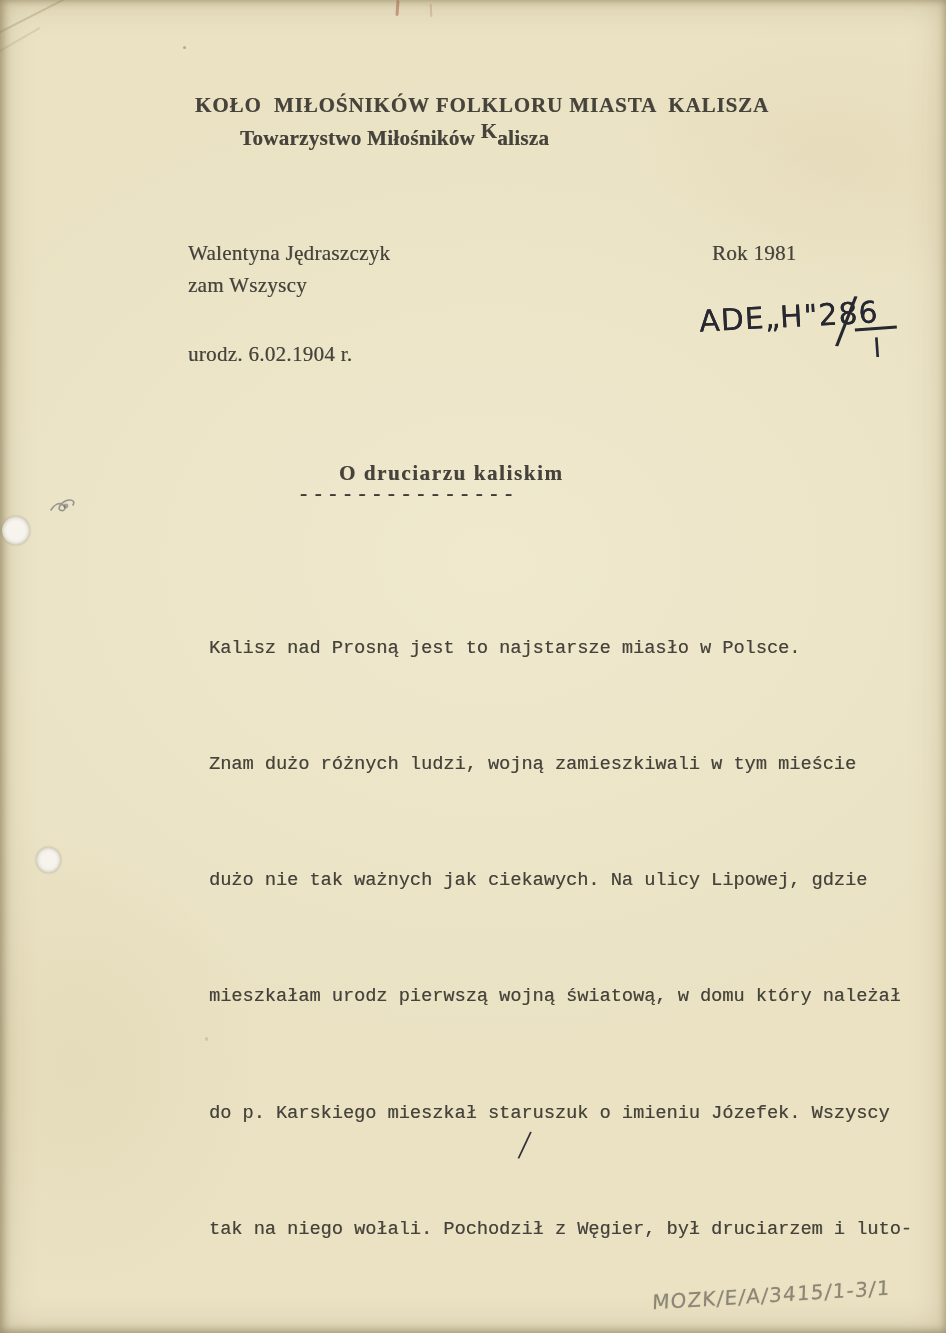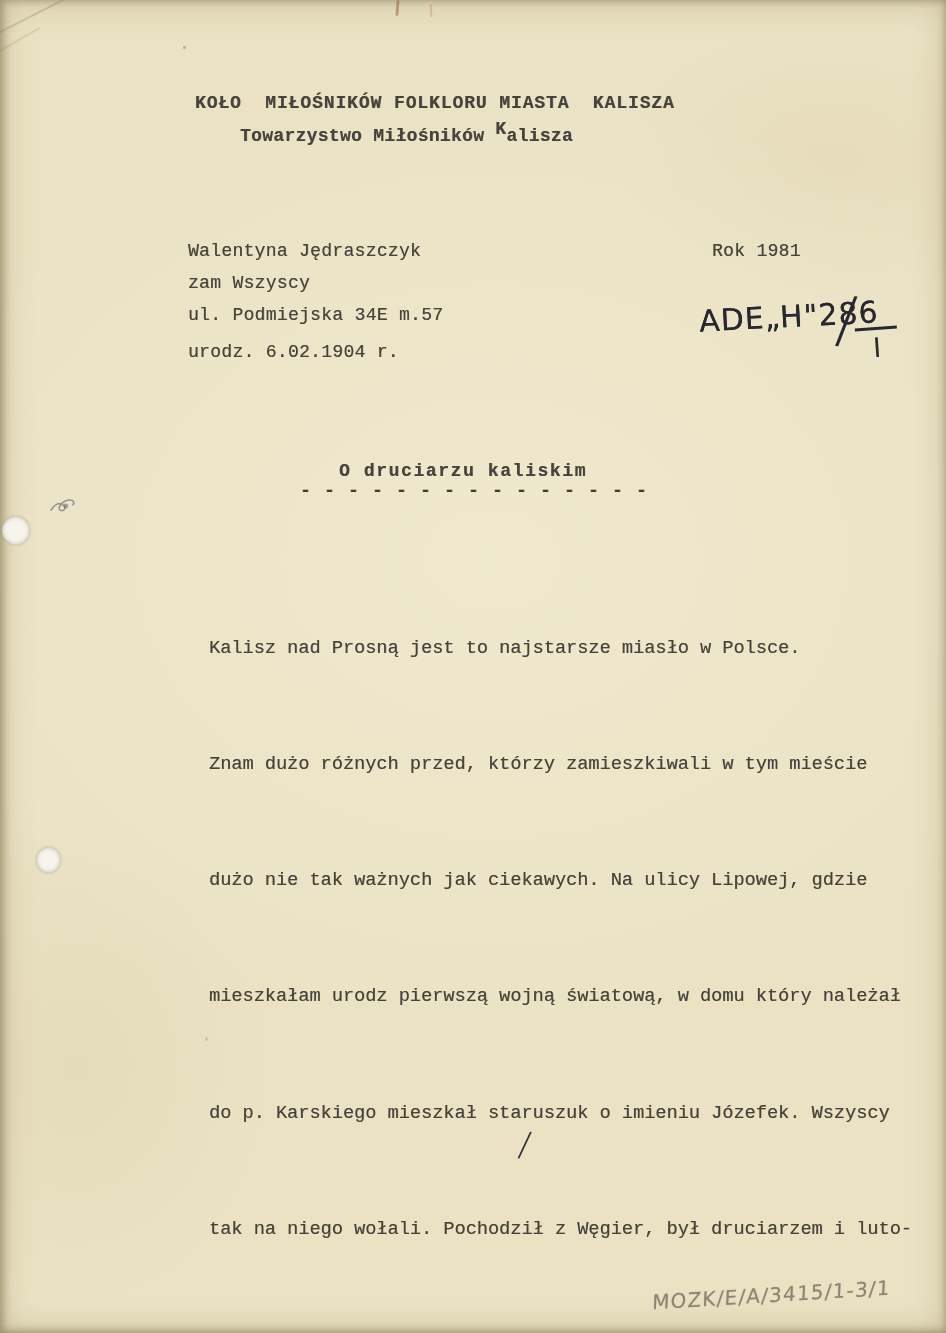--- a/index.html
+++ b/index.html
@@ -17,24 +17,25 @@
       inset 0 0 34px rgba(122,106,68,0.30),
       inset 4px 0 9px rgba(118,103,66,0.38),
       inset -2px 0 6px rgba(118,103,66,0.22),
       inset 0 -3px 8px rgba(118,103,66,0.22);
     font-family:"Liberation Mono","DejaVu Sans Mono",monospace;
     color:#44423a;
   }
   .typed{
     position:absolute;
     white-space:pre;
-    font-size:18px;
+    font-size:21px;
     letter-spacing:0.3px;
     color:#45433b;
     text-shadow:0.4px 0.4px 0.6px rgba(64,60,50,0.55);
+    font-family:Liberation Serif, serif;
   }
   .header-1{left:195px;top:93px;letter-spacing:0.9px;font-weight:600;}
   .header-2{left:240px;top:126px;font-weight:600;}
   .sup-k{position:relative;top:-7px;}
   .author-name{left:188px;top:241px;}
   .author-res{left:188px;top:273px;}
   .author-addr{left:188px;top:305px;}
   .author-birth{left:188px;top:342px;}
   .year{left:712px;top:241px;}
   .doc-title{left:339px;top:461px;letter-spacing:1.6px;font-weight:600;}
@@ -123,34 +124,33 @@
       <path d="M3 16 C7 10, 11 8, 15 11 C19 14, 16 18, 12 16 C9 14, 14 7, 21 6 C25 5.5, 27 8, 25 11" fill="none" stroke="rgba(80,82,100,0.55)" stroke-width="1.6" stroke-linecap="round"></path>
       <circle cx="18" cy="12" r="2.4" fill="rgba(80,82,100,0.45)"></circle>
     </svg>
   </div>
 
   <div class="typed header-1">KOŁO  MIŁOŚNIKÓW FOLKLORU MIASTA  KALISZA</div>
   <div class="typed author-name">Walentyna Jędraszczyk</div>
 
   <div class="typed header-2"><span>Towarzystwo Miłośników </span><span class="sup-k">K</span><span>alisza</span></div>
   <div class="typed author-res">zam Wszyscy</div>
-  <div class="typed author-addr">ul. Podmiejska 34E m.57</div>
   <div class="typed author-birth">urodz. 6.02.1904 r.</div>
 
   <div class="typed year">Rok 1981</div>
   <div class="ink ink-sig">ADE„H"286</div>
   <div class="ink ink-slash">/</div>
   <div class="ink ink-numeral">I</div>
 
   <div class="typed doc-title">O druciarzu kaliskim</div>
   <div class="typed title-underline">- - - - - - - - - - - - - - -</div>
 
   <div class="body-block">
     <div class="body-line">Kalisz nad Prosną jest to najstarsze miasło w Polsce.</div>
-    <div class="body-line">Znam dużo różnych przed, którzy zamieszkiwali w tym mieście</div>
+    <div class="body-line">Znam dużo różnych ludzi, wojną zamieszkiwali w tym mieście</div>
     <div class="body-line">dużo nie tak ważnych jak ciekawych. Na ulicy Lipowej, gdzie</div>
     <div class="body-line">mieszkałam urodz pierwszą wojną światową, w domu który należał</div>
     <div class="body-line">do p. Karskiego mieszkał staruszuk o imieniu Józefek. Wszyscy</div>
     <div class="body-line">tak na niego wołali. Pochodził z Węgier, był druciarzem i luto-</div>
     
     
     
     
     
     

